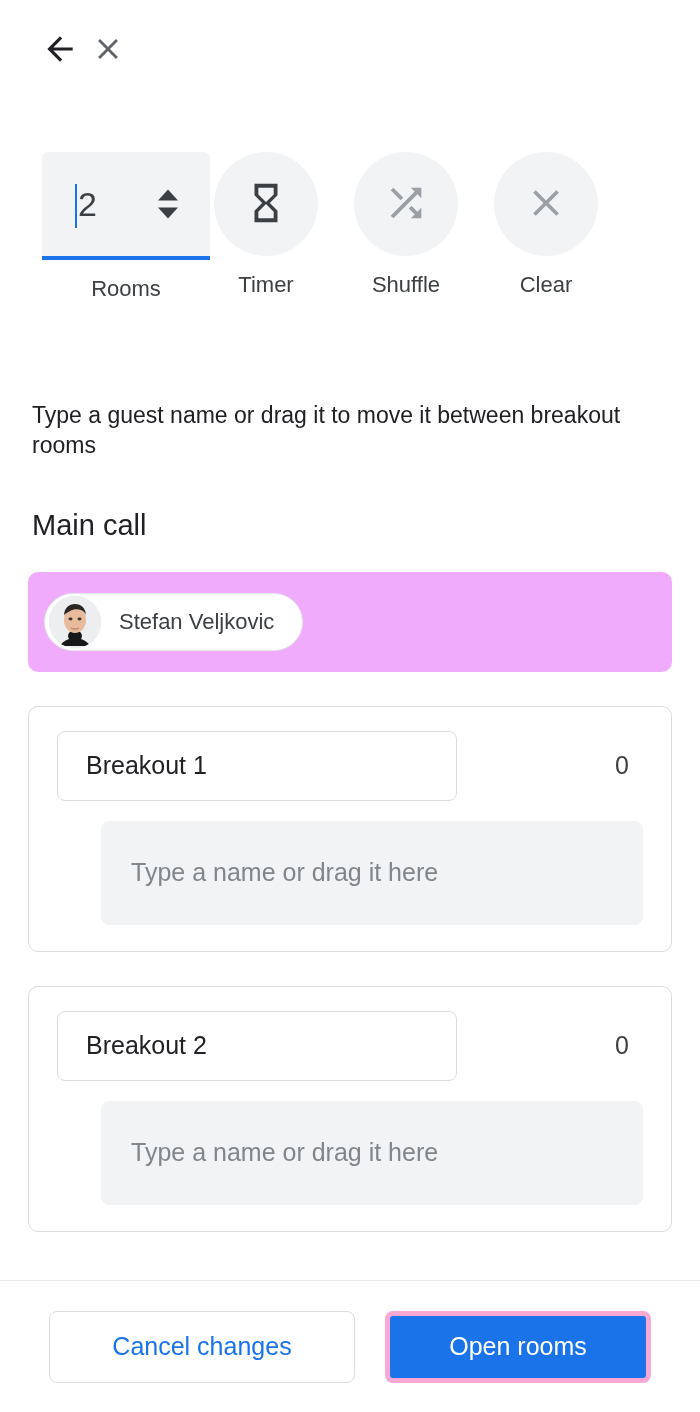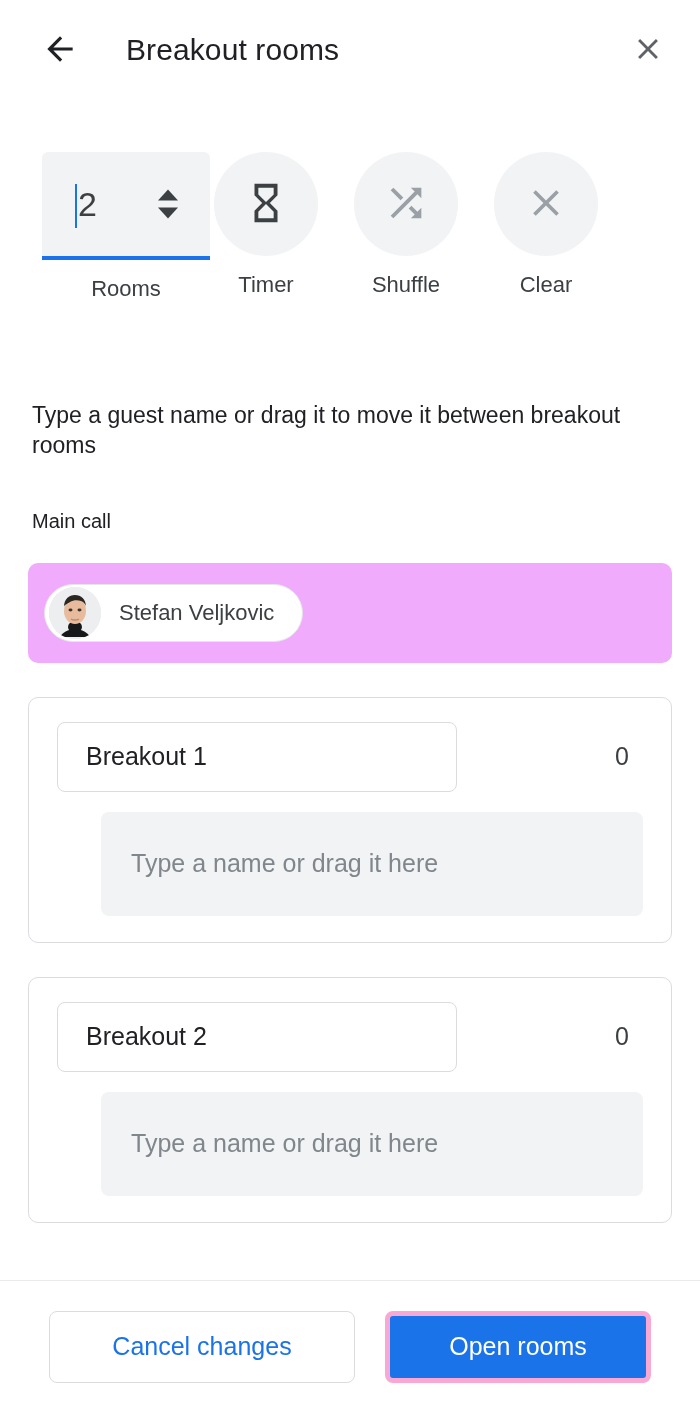--- a/index.html
+++ b/index.html
@@ -137,21 +137,21 @@
     margin-top: 100px;
     padding: 0 4px;
     font-size: 23px;
     line-height: 1.32;
     color: #202124;
     max-width: 600px;
   }
   .section-title {
     margin-top: 50px;
     padding: 0 4px;
-    font-size: 20px;
+    font-size: 29px;
     color: #202124;
     line-height: 1;
   }
 
   .main-call-panel {
     margin-top: 32px;
     background: #f0abfc;
     border-radius: 10px;
     height: 100px;
     display: flex;
@@ -268,21 +268,20 @@
 <div class="app">
 
   <div class="header">
     <button class="back-btn">
       <span>
         <svg width="38" height="38" viewBox="0 0 24 24" fill="none">
           <path d="M20 11H7.8l5.6-5.6L12 4l-8 8 8 8 1.4-1.4L7.8 13H20z" fill="#202124"></path>
         </svg>
       </span>
     </button>
-    <div class="header-title">Breakout rooms</div>
     <button class="close-btn">
       <span>
         <svg width="34" height="34" viewBox="0 0 24 24">
           <path d="M19 6.41 17.59 5 12 10.59 6.41 5 5 6.41 10.59 12 5 17.59 6.41 19 12 13.41 17.59 19 19 17.59 13.41 12z" fill="#5f6368"></path>
         </svg>
       </span>
     </button>
   </div>
 
   <div class="tools">

